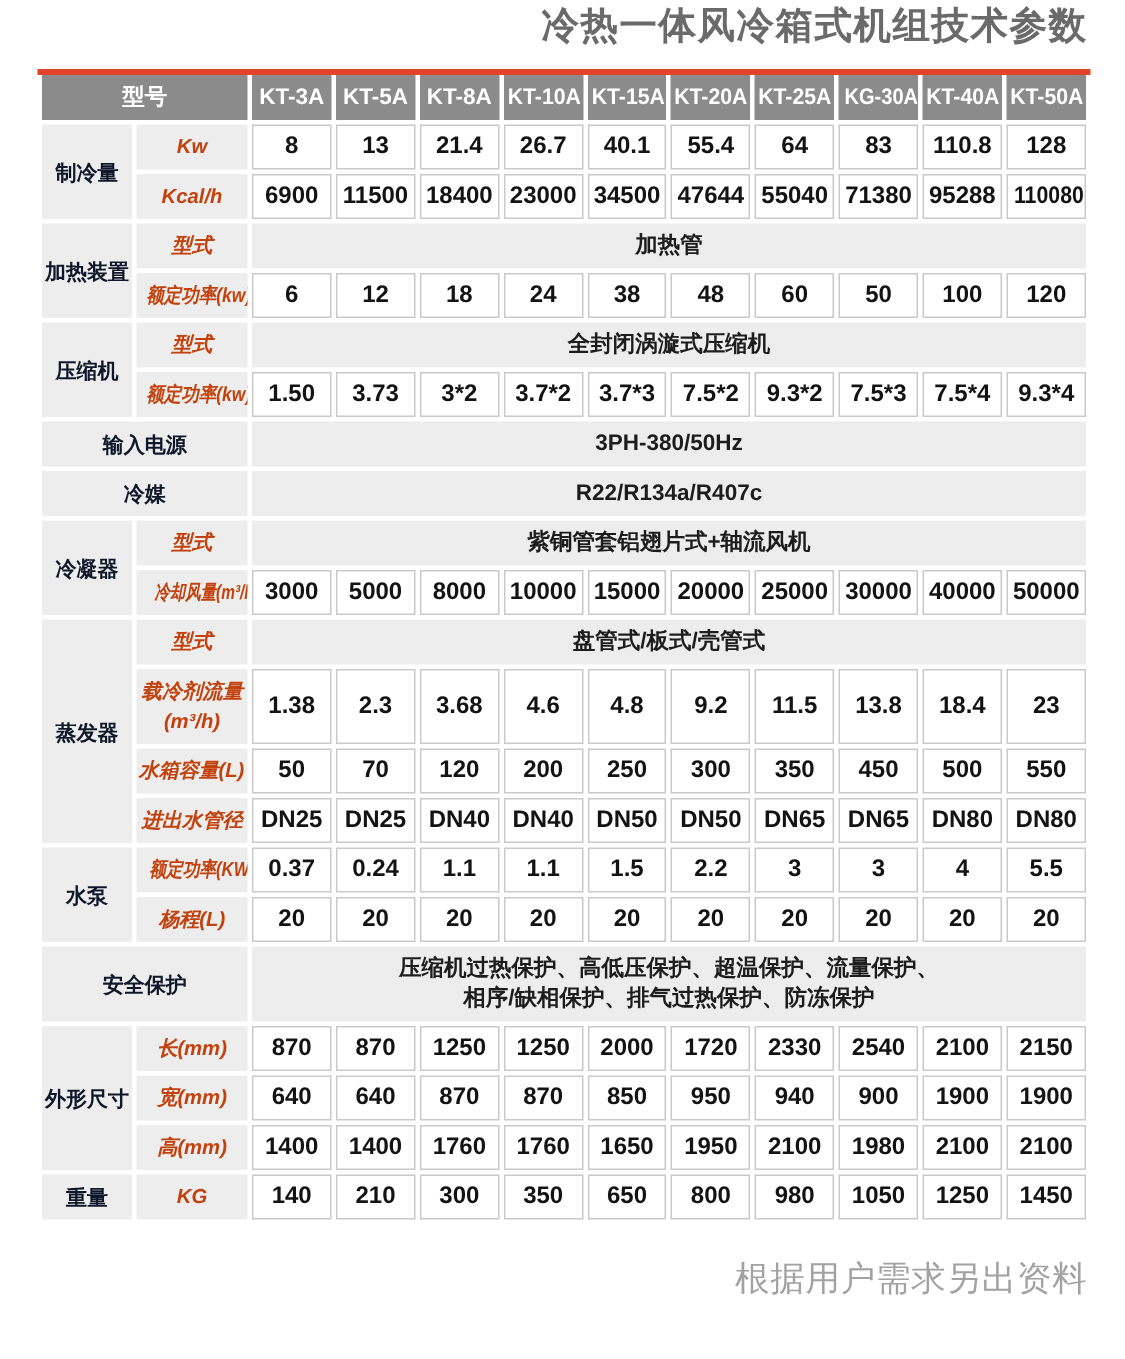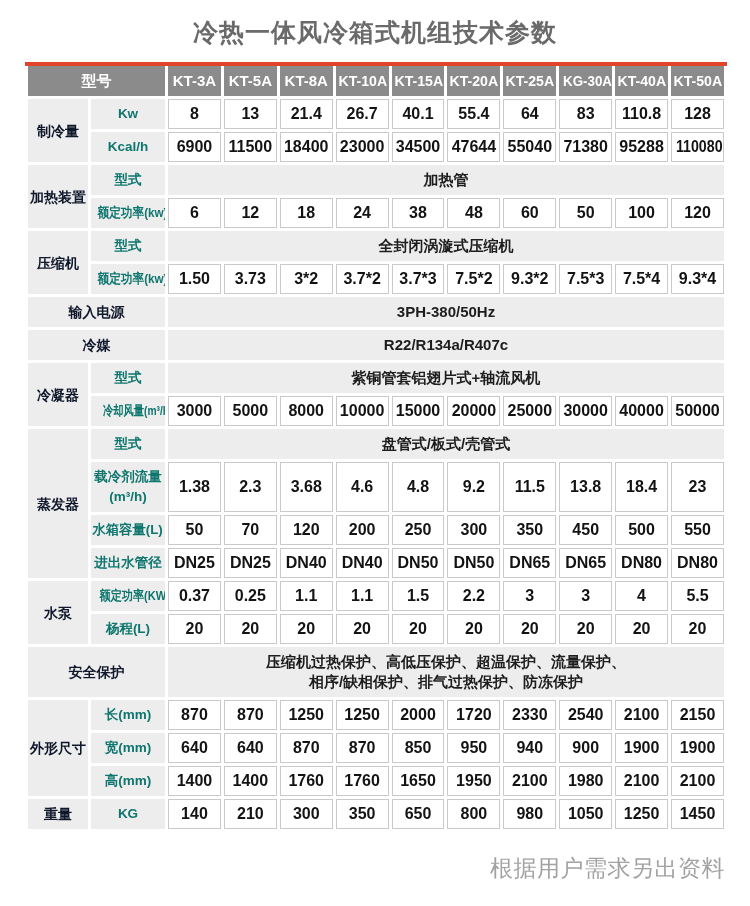--- a/index.html
+++ b/index.html
@@ -3,41 +3,41 @@
 <meta charset="utf-8">
 <style>
   html,body{margin:0;padding:0;}
   body{
     width:750px;height:906px;background:#ffffff;overflow:hidden;
     font-family:"Liberation Sans","DejaVu Sans",sans-serif;
     -webkit-font-smoothing:antialiased;
   }
   .page{padding:0 23px 0 25px;}
   .title{
-    margin:0;padding:16px 2px 13px 0;text-align:center;
+    margin:0;padding:0 2px 13px 0;text-align:right;
     font-size:25px;font-weight:600;letter-spacing:1px;
     color:var(--title-text,#6a6a6a);
   }
   .accent-bar{height:4px;background:var(--accent-red,#e1432b);}
   table.spec{
     width:100%;border-collapse:separate;border-spacing:3px;
     table-layout:fixed;margin-top:-3px;
   }
   th,td{text-align:center;vertical-align:middle;overflow:hidden;padding:5px 1px;line-height:20px;}
   th{
     background:var(--header-bg,#8b8b8b);color:#ffffff;
     font-size:15px;font-weight:700;
   }
   td.group{
     background:var(--label-bg,#ededed);color:#0f172a;
     font-size:14px;font-weight:700;
   }
   td.label{
-    background:var(--label-bg,#ededed);color:#0f766e;
-    font-size:13.5px;font-weight:700;
+    background:var(--label-bg,#ededed);color:#c2410c;
+    font-size:13.5px;font-weight:700;font-style:italic;
   }
   td.spanval{
     background:var(--label-bg,#ededed);color:#1d1d1d;
     font-size:15px;font-weight:700;
   }
   td.val{
     background:#ffffff;border:1px solid var(--cell-border,#c9c9c9);
     color:#131313;font-size:16px;font-weight:600;padding:4px 1px;
   }
   .fit{display:inline-block;white-space:pre;text-align:center;line-height:20px;}
@@ -207,21 +207,21 @@
             <td class="val"><span class="fit">DN50</span></td>
             <td class="val"><span class="fit">DN65</span></td>
             <td class="val"><span class="fit">DN65</span></td>
             <td class="val"><span class="fit">DN80</span></td>
             <td class="val"><span class="fit">DN80</span></td>
           </tr>
           <tr>
             <td class="group" rowspan="2"><span class="fit">水泵</span></td>
             <td class="label"><span class="fit" style="transform: scaleX(0.824);">额定功率(KW)</span></td>
             <td class="val"><span class="fit">0.37</span></td>
-            <td class="val"><span class="fit">0.25</span></td>
+            <td class="val"><span class="fit">0.24</span></td>
             <td class="val"><span class="fit">1.1</span></td>
             <td class="val"><span class="fit">1.1</span></td>
             <td class="val"><span class="fit">1.5</span></td>
             <td class="val"><span class="fit">2.2</span></td>
             <td class="val"><span class="fit">3</span></td>
             <td class="val"><span class="fit">3</span></td>
             <td class="val"><span class="fit">4</span></td>
             <td class="val"><span class="fit">5.5</span></td>
           </tr>
           <tr>

